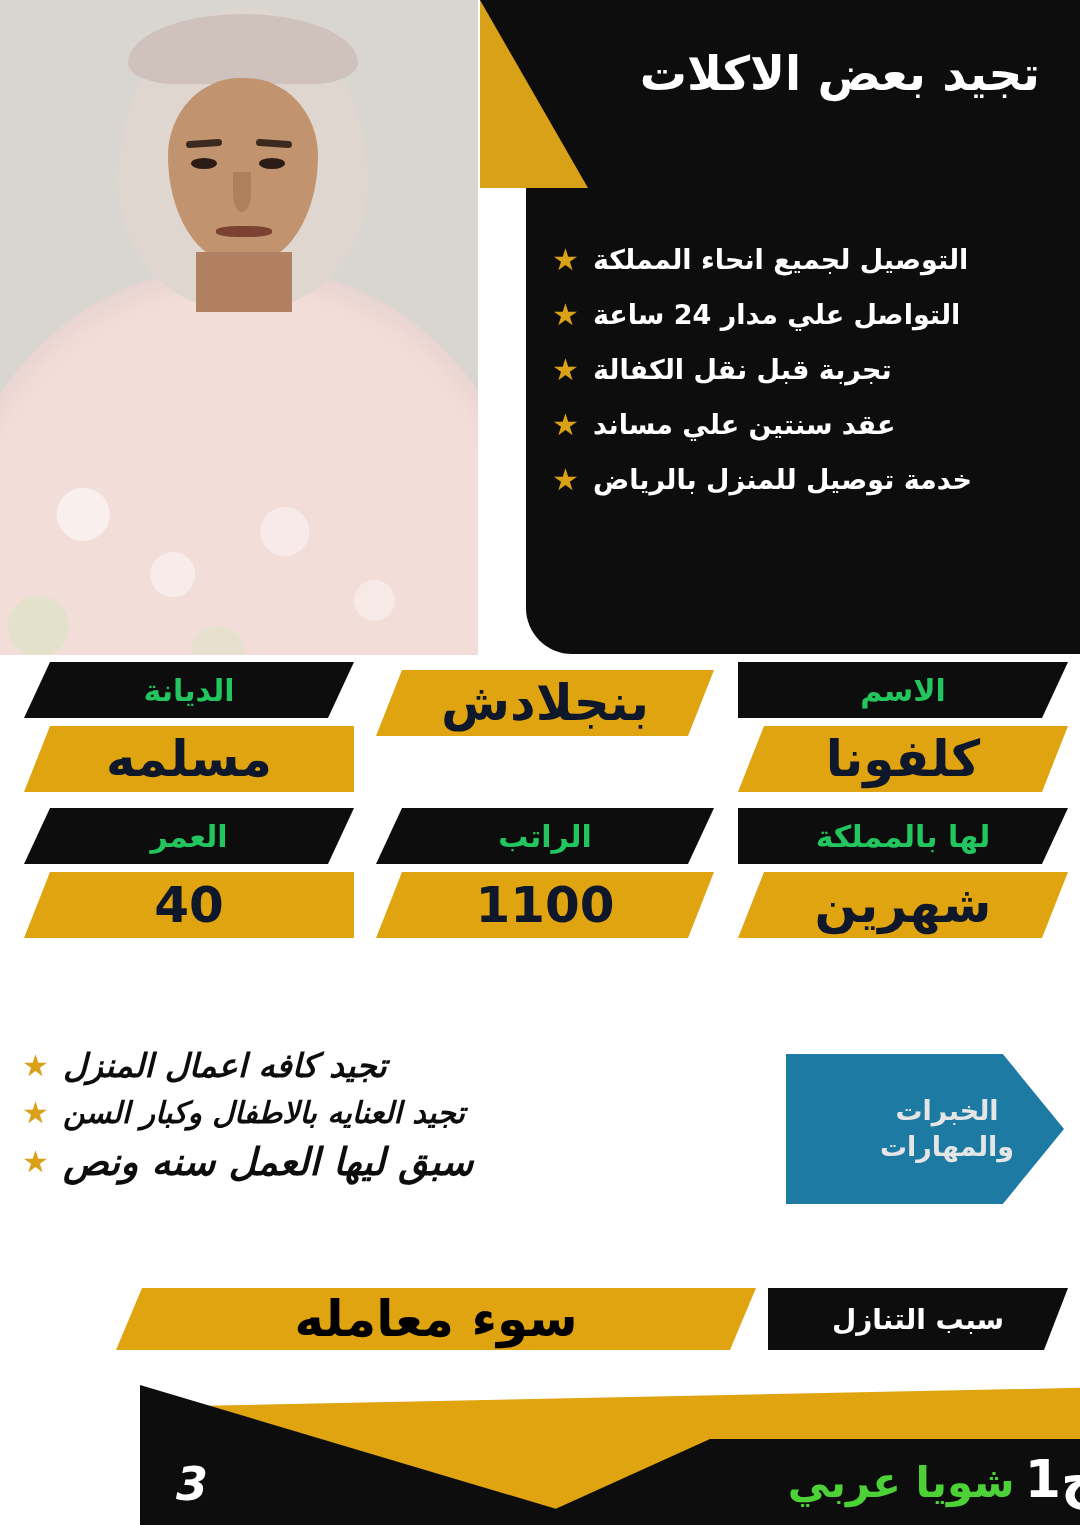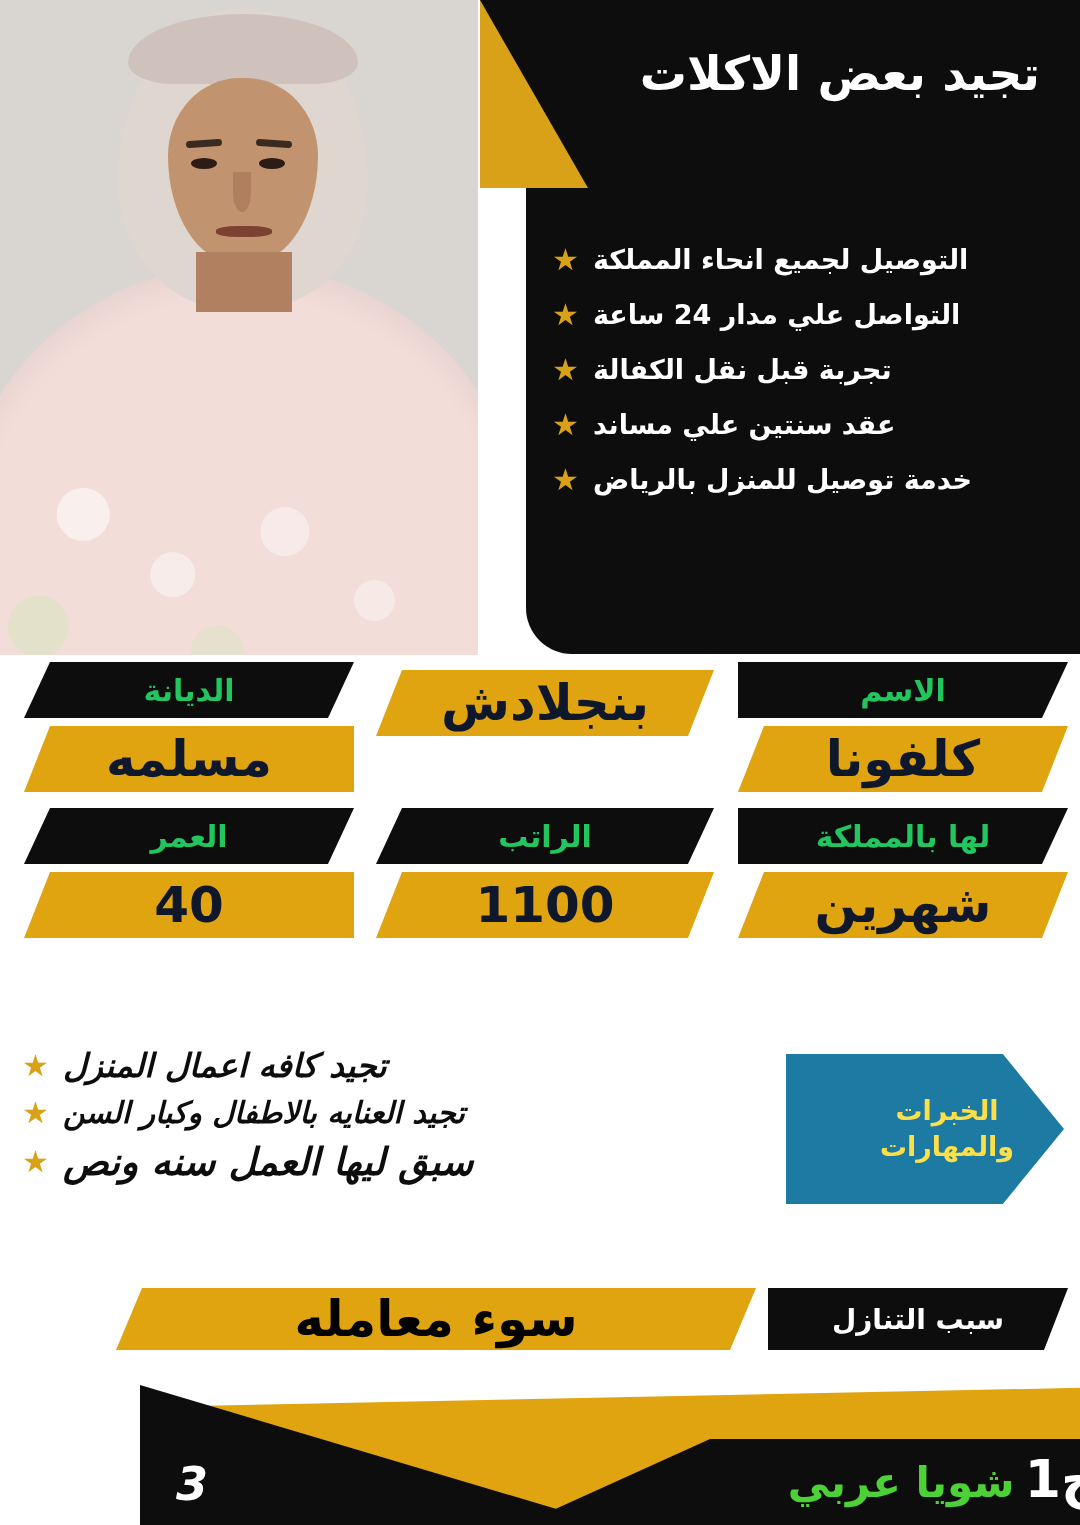--- a/index.html
+++ b/index.html
@@ -113,21 +113,21 @@
 
   .row2{margin-top:16px;}
 
   
   .skills{position:absolute;top:1036px;right:0;width:1080px;height:230px;}
   .skills-banner{
     position:absolute;right:16px;top:18px;width:278px;height:150px;
     background:#1d7ba3;
     clip-path:polygon(0 0, 78% 0, 100% 50%, 78% 100%, 0 100%);
     display:flex;flex-direction:column;align-items:center;justify-content:center;
-    color:#fde047;font-size:27px;font-weight:bold;line-height:1.35;
+    color:#e5e5e5;font-size:27px;font-weight:bold;line-height:1.35;
     padding-left:44px;box-sizing:border-box;
   }
   .skills-list{position:absolute;right:318px;top:10px;width:740px;}
   .skill{
     display:flex;flex-direction:row-reverse;align-items:center;gap:14px;
     justify-content:flex-start;margin-bottom:10px;color:#0d0d0d;font-weight:bold;
     font-style:italic;white-space:nowrap;
   }
   .skill .s1{font-size:33px;}
   .skill .s2{font-size:30px;}

